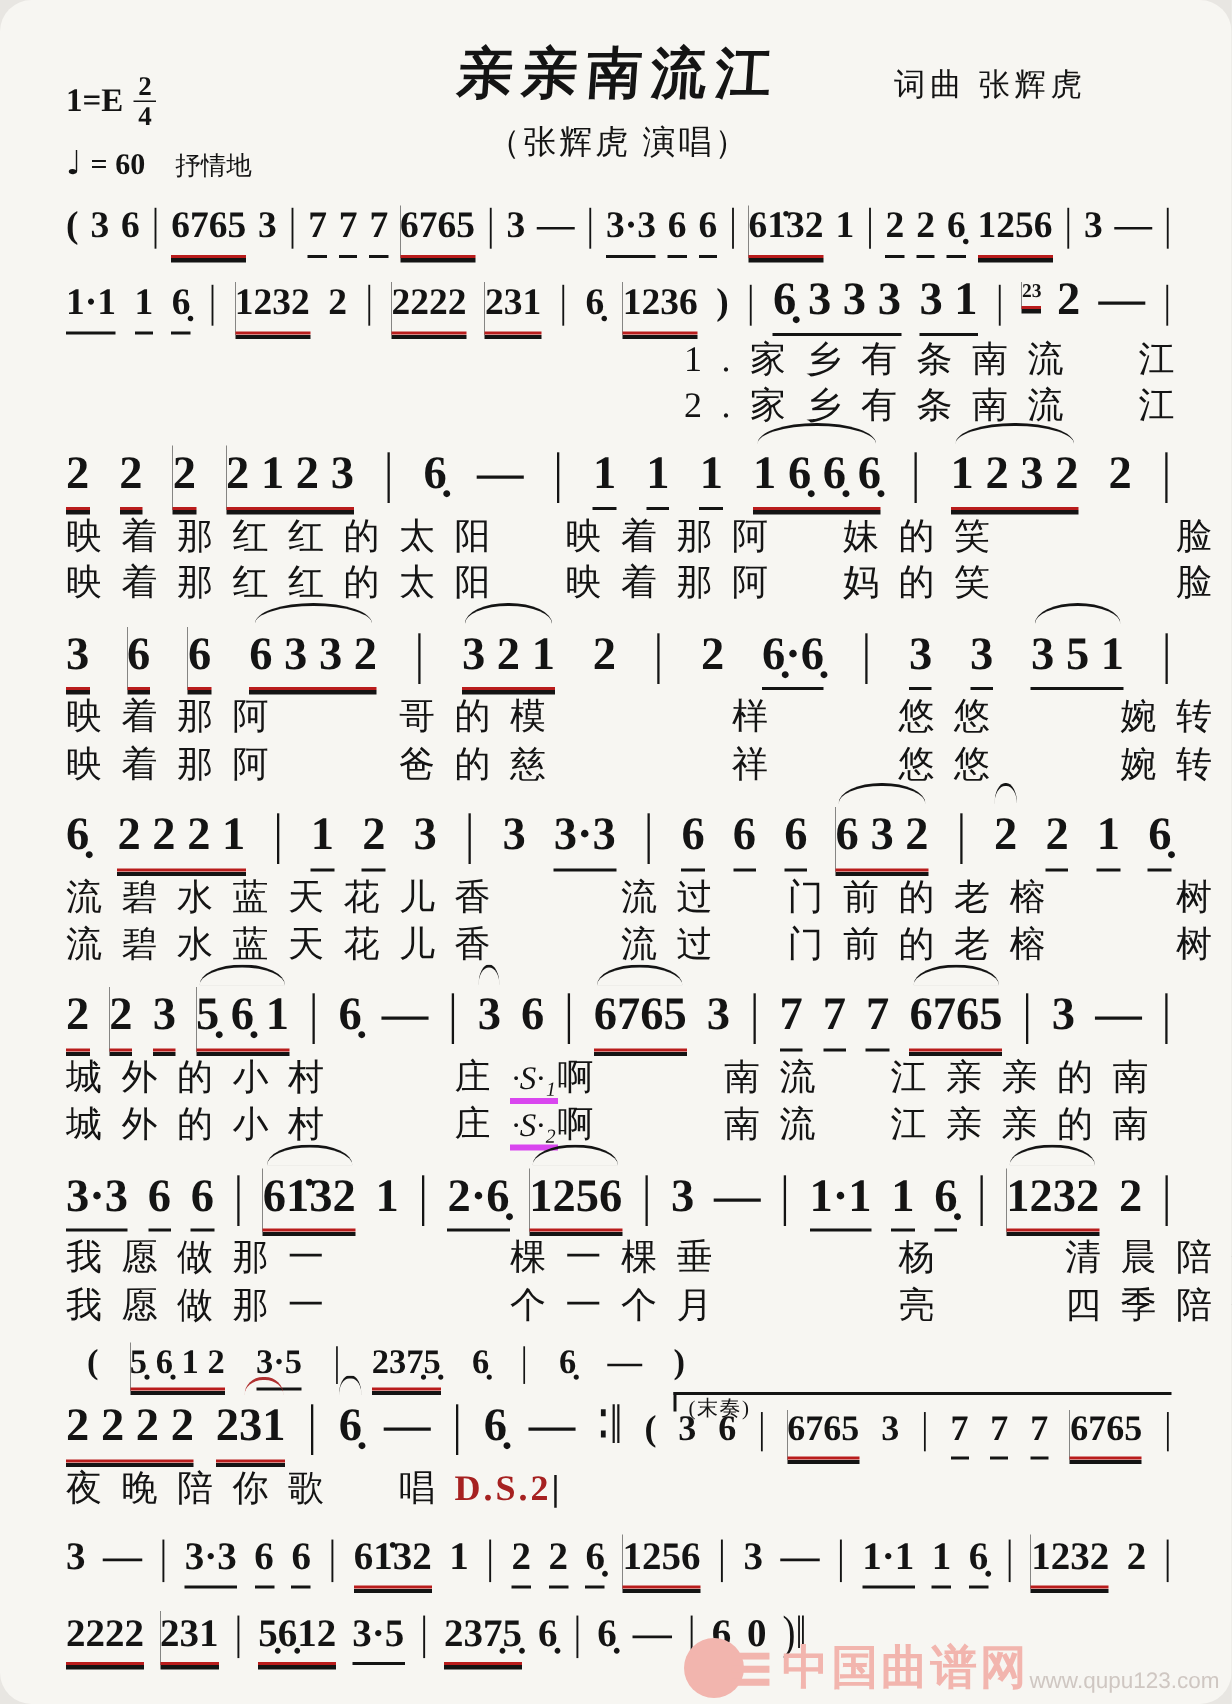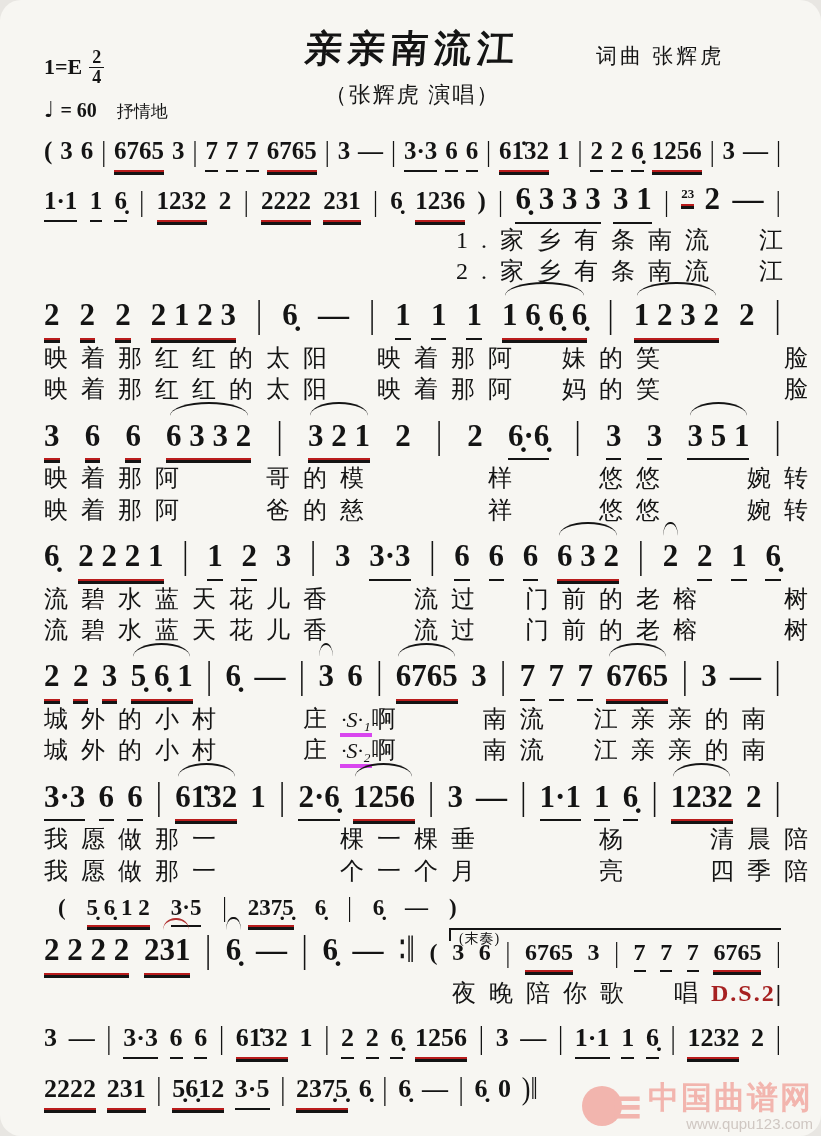--- a/index.html
+++ b/index.html
@@ -37,40 +37,40 @@
     border-top:2px solid #141414;border-radius:50% 50% 0 0 / 100% 100% 0 0;
   }
   .f-redtie::before{
     content:"";position:absolute;left:42%;right:3%;top:-0.36em;height:0.34em;
     border-top:2px solid #b03030;border-radius:50% 50% 0 0 / 100% 100% 0 0;
   }
   .f-big{font-size:31px;}
   .f-sm{font-size:24px;}
   .f-grace{font-size:0.52em;position:relative;top:-0.85em;margin-right:-2px;text-align:center;}
   
-  .lyric{font-size:24px;letter-spacing:13px;line-height:1.22;white-space:nowrap;margin-top:2px;text-align:right;}
+  .lyric{font-size:24px;letter-spacing:13px;line-height:1.22;white-space:nowrap;margin-top:2px;}
   .lyric .lp{display:inline;}
   .lp-seg{font-style:italic;font-size:22px;letter-spacing:0;border-bottom:4px solid #d946ef;padding:0 1px 1px 1px;}
   .lp-red{color:#a62121;letter-spacing:2px;font-weight:bold;}
   .lp-bar{letter-spacing:0;font-weight:bold;}
   .indent{padding-left:412px;} .mt10{margin-top:10px;} .mt8{margin-top:8px;} .mt6{margin-top:6px;} .mt4{margin-top:4px;} .mt12{margin-top:12px;}
   
   .l8{position:relative;margin-top:6px;}
   .pre8{width:56%;box-sizing:border-box;padding-left:14px;}
   .main8{margin-top:2px;}
   .volta{position:absolute;left:55%;right:0px;top:36px;height:11px;border-top:2px solid #141414;border-left:2px solid #141414;}
   .mozou{position:absolute;left:56.3%;top:38px;font-size:14px;letter-spacing:1px;}
   
   .short{width:67%;}
   
   .wm{position:absolute;right:8px;bottom:4px;display:flex;align-items:center;gap:4px;}
   .wm-icon{display:flex;align-items:center;}
   .wm-c{width:40px;height:40px;border-radius:50%;background:#f2b5ae;display:inline-block;}
   .wm-e{font-size:40px;color:#f2b5ae;font-weight:bold;margin-left:-12px;font-family:"DejaVu Sans",sans-serif;line-height:1;}
-  .wm-body{display:flex;flex-direction:column;align-items:flex-end;}
+  .wm-body{display:flex;flex-direction:row;align-items:flex-end;}
   .wm-site{font-size:31px;font-weight:bold;letter-spacing:2px;color:#f2b5ae;line-height:1.1;}
   .wm-url{font-size:15px;color:#cfc7c2;font-family:"Liberation Sans",sans-serif;}
 </style>
 </head>
 <body>
 
 <div class="page">
 
   <div class="hdr">
     <div class="hl">

